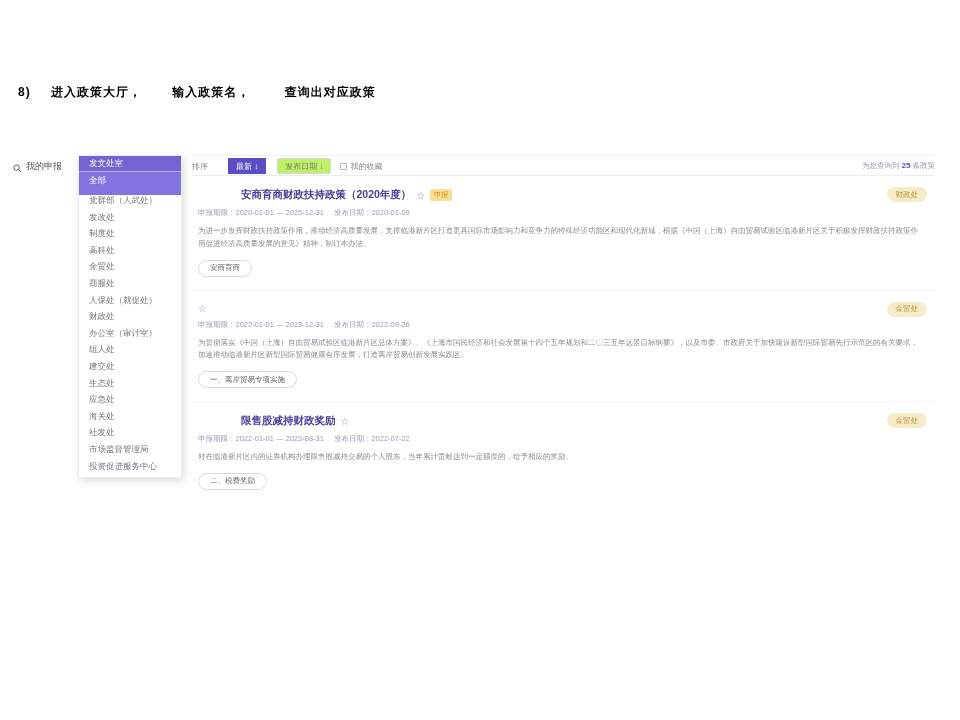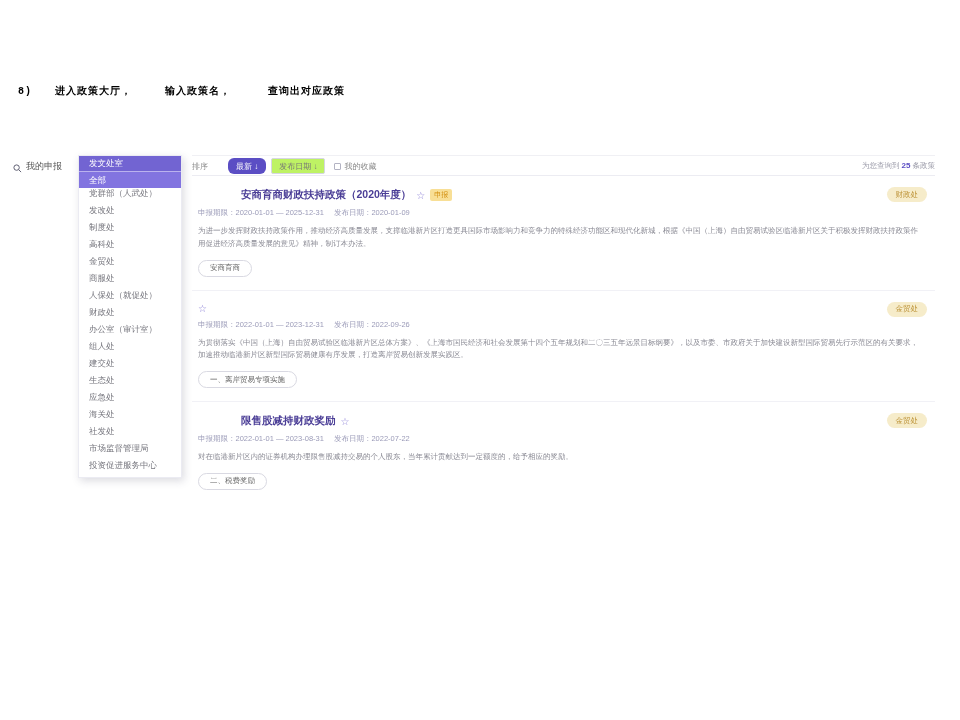--- a/index.html
+++ b/index.html
@@ -1,46 +1,46 @@
 <!DOCTYPE html>
 <html><head>
 <meta charset="utf-8">
 <style>
   * { margin:0; padding:0; box-sizing:border-box; }
   html,body { width:960px; height:720px; background:#fff; overflow:hidden; position:relative;
               font-family:"Liberation Sans", sans-serif; }
 
   
-  .heading { position:absolute; left:18px; top:84px; font-family:Liberation Mono, monospace;
-             font-size:10px; color:#000; font-weight:bold; letter-spacing:1px; }
+  .heading { position:absolute; left:18px; top:84px; font-family:Liberation Sans, sans-serif;
+             font-size:12px; color:#000; font-weight:bold; letter-spacing:1px; }
   .heading .num { margin-right:16px; }
   .heading .p1 { margin-right:26px; }
   .heading .p2 { margin-right:30px; }
 
   
   .myreport { position:absolute; left:13px; top:160px; display:flex; align-items:flex-end; gap:4px;
               font-size:9px; color:#555; cursor:pointer; }
 
   
   .dropdown { position:absolute; left:78px; top:155px; width:104px; height:323px; background:#fff;
               border:1px solid #ebebf2; box-shadow:2px 3px 8px rgba(60,60,90,.18);
               display:flex; flex-direction:column; font-size:8.5px; z-index:5; }
   .dd-header { height:15px; line-height:15px; background:#7264d2; color:#fff; padding-left:10px; }
-  .dd-selected { height:17px; line-height:17px; background:#8274e0; color:#fff; padding-left:10px;
+  .dd-selected { height:24px; line-height:17px; background:#8274e0; color:#fff; padding-left:10px;
                  border-top:1px solid rgba(255,255,255,.45); cursor:pointer; }
   .dd-items { flex:1; display:flex; flex-direction:column; }
   .dd-item { flex:1; display:flex; align-items:flex-start; padding-left:10px; color:#76767e; cursor:pointer;
              white-space:nowrap; }
 
   
   .main { position:absolute; left:192px; top:155px; width:743px; border-top:1px solid #f0f0f4; }
   .toolbar { display:flex; align-items:center; height:18px; font-size:8px; color:#888; padding-top:2px; }
   .sort-label { margin-right:20px; }
   .btn-newest { background:#5b4ec4; color:#fff; border:none; font-size:8px; padding:2.5px 8px;
-                border-radius:6px; margin-right:5px; cursor:pointer; }
+                border-radius:0; margin-right:11px; cursor:pointer; }
   .btn-date { background:#bef264; color:#777; border:1px solid #d6d6e2; font-size:8px; padding:1.5px 7px;
               border-radius:2px; margin-right:9px; cursor:pointer; }
   .fav { display:flex; align-items:center; gap:3px; cursor:pointer; }
   .checkbox { width:7px; height:7px; border:1px solid #b3b3c3; border-radius:1px; background:#fff; }
   .tb-spacer { flex:1; }
   .result { font-size:7.5px; color:#9a9aa8; }
   .result .count { color:#5b4ec4; font-weight:bold; margin:0 2px; font-size:8px; }
   .toolbar-divider { border-bottom:1px solid #ececf2; margin-top:1px; }
 
   .card { position:relative; padding:12px 0 13px 6px; border-bottom:1px solid #f1f1f6; }

